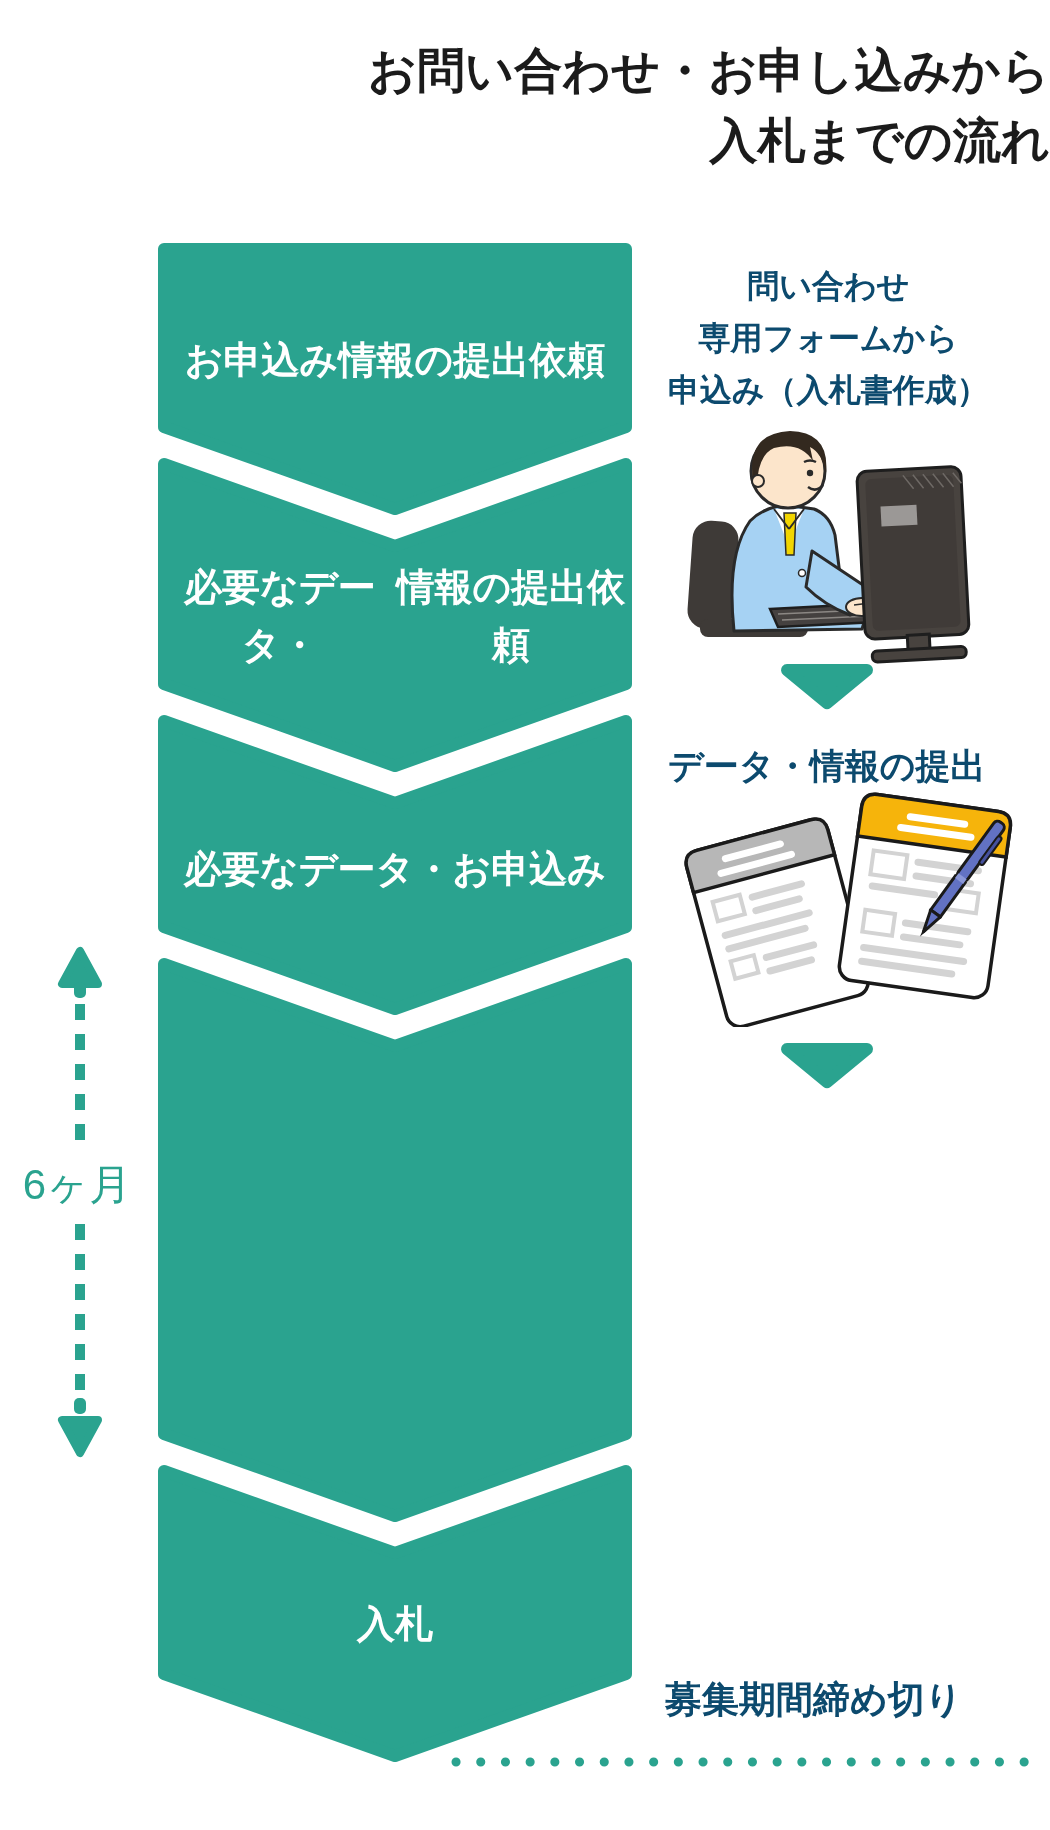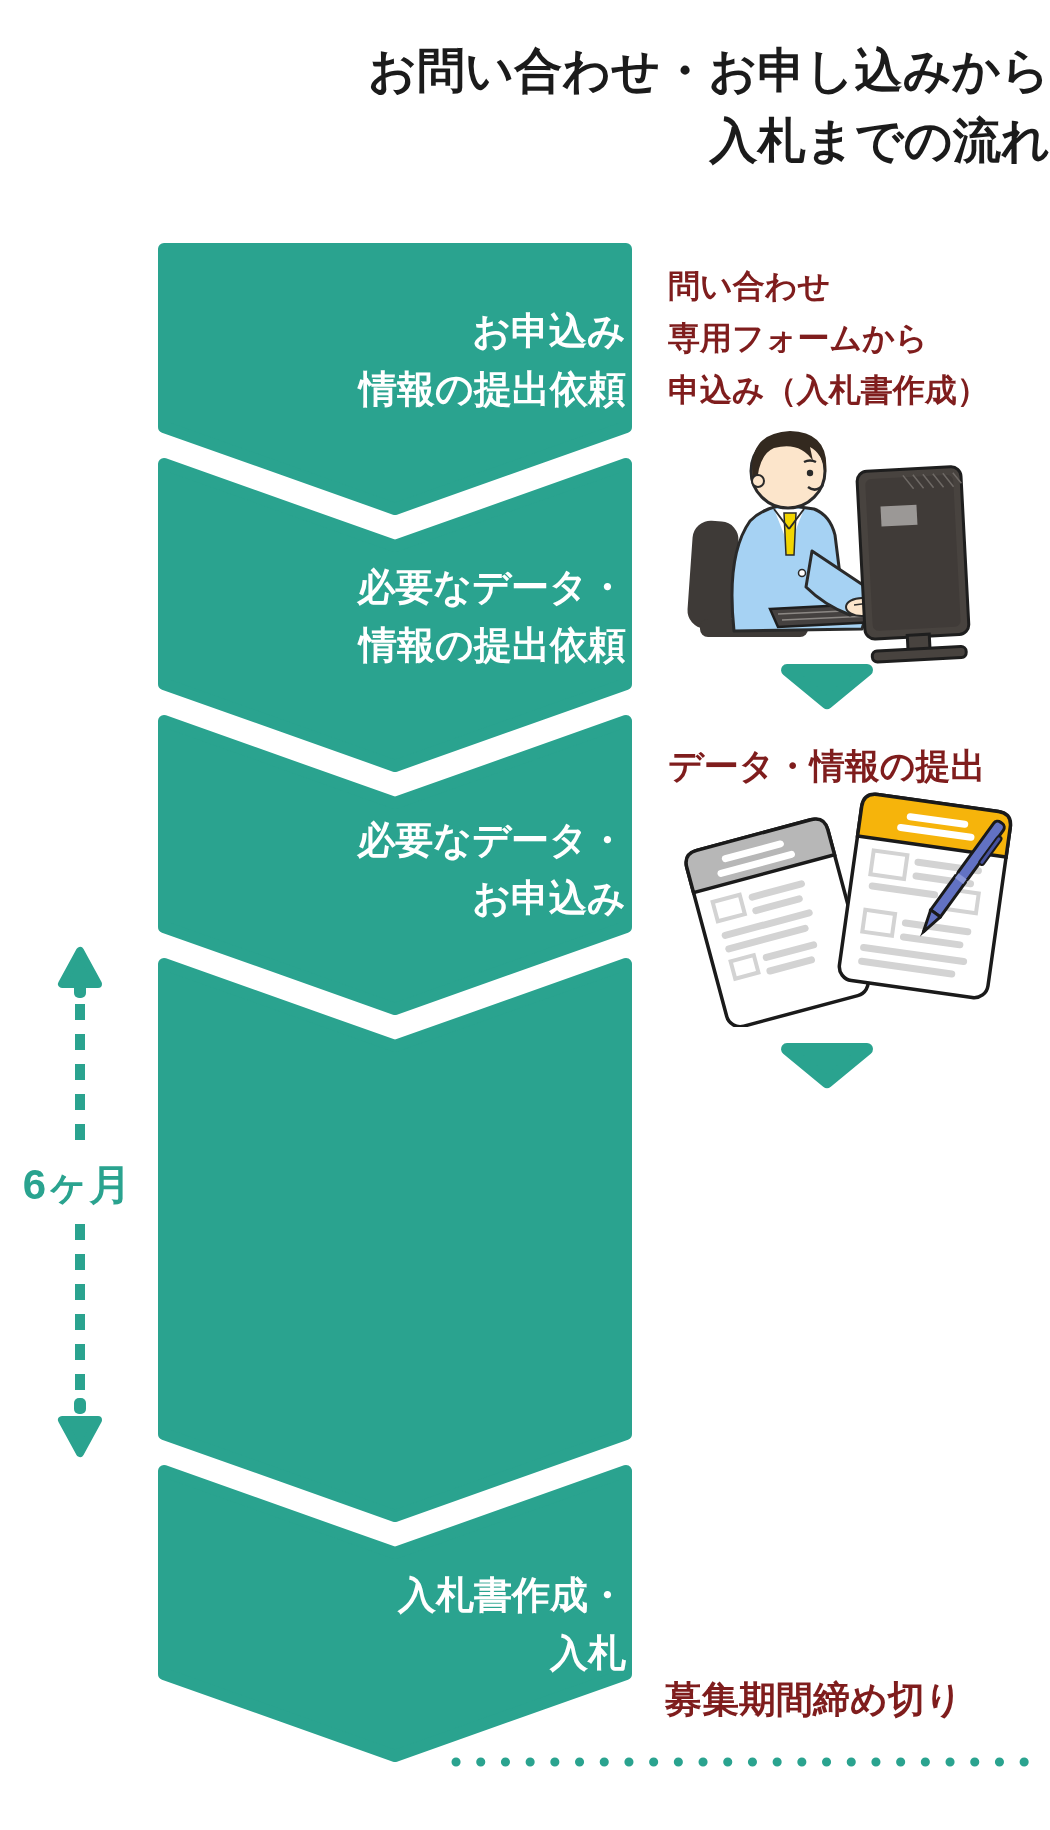--- a/index.html
+++ b/index.html
@@ -6,32 +6,32 @@
   .canvas{
     position:relative;width:1050px;height:1830px;overflow:hidden;background:#fff;
     font-family:"Liberation Sans","DejaVu Sans",sans-serif;color:#1b1b1b;
   }
   .abs{position:absolute;}
   .title{
     top:36px;left:0;width:1050px;text-align:right;
     font-size:48px;font-weight:bold;line-height:70px;color:#1b1b1b;
   }
   .step-label{
-    left:164px;width:462px;display:flex;flex-direction:column;align-items:flex-end;justify-content:center;
+    left:164px;width:462px;display:flex;flex-direction:row;align-items:center;justify-content:center;
     color:#ffffff;font-size:38px;font-weight:600;line-height:58px;text-align:center;
   }
   .note{
-    left:668px;color:#7f1d1d;font-weight:bold;text-align:left;
+    left:668px;color:#0c4a6e;font-weight:bold;text-align:center;
   }
   .note-inquiry{top:260px;font-size:32px;line-height:52px;}
   .note-data{top:740px;font-size:35px;line-height:52px;}
   .note-deadline{top:1674px;left:665px;font-size:37px;line-height:52px;}
   .duration{
     top:1156px;left:12px;width:130px;text-align:center;
-    color:#2AA38F;font-size:42px;font-weight:bold;line-height:58px;
+    color:#2AA38F;font-size:42px;font-weight:normal;line-height:58px;
   }
   svg{display:block;}
 </style>
 </head>
 <body>
 
 <div class="canvas">
 
   <svg class="abs" style="left:0;top:0" width="1050" height="1830" viewBox="0 0 1050 1830">
     <g fill="#2AA38F" stroke="#2AA38F" stroke-width="12" stroke-linejoin="round">
@@ -70,21 +70,20 @@
   </div>
   <div class="abs step-label" style="top:556px;height:120px">
     <div>必要なデータ・</div>
     <div>情報の提出依頼</div>
   </div>
   <div class="abs step-label" style="top:809px;height:120px">
     <div>必要なデータ・</div>
     <div>お申込み</div>
   </div>
   <div class="abs step-label" style="top:1564px;height:120px">
-    <div>入札書作成・</div>
     <div>入札</div>
   </div>
 
   <div class="abs duration">6ヶ月</div>
 
   <div class="abs note note-inquiry">
     <div>問い合わせ</div>
     <div>専用フォームから</div>
     <div>申込み（入札書作成）</div>
   </div>

